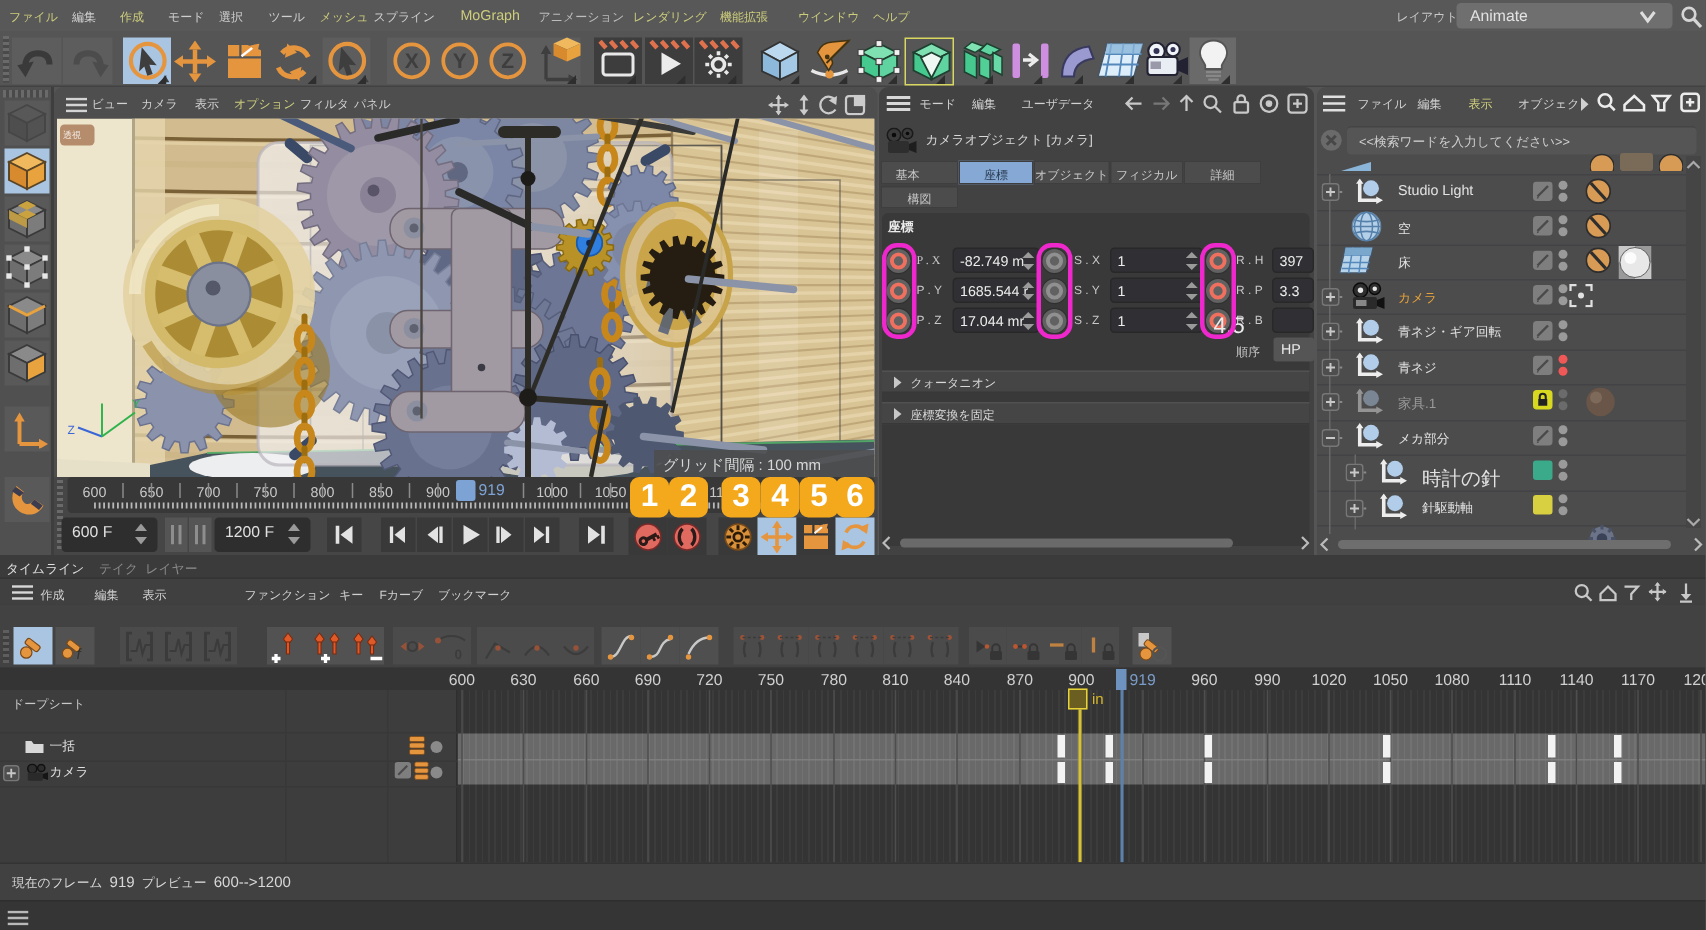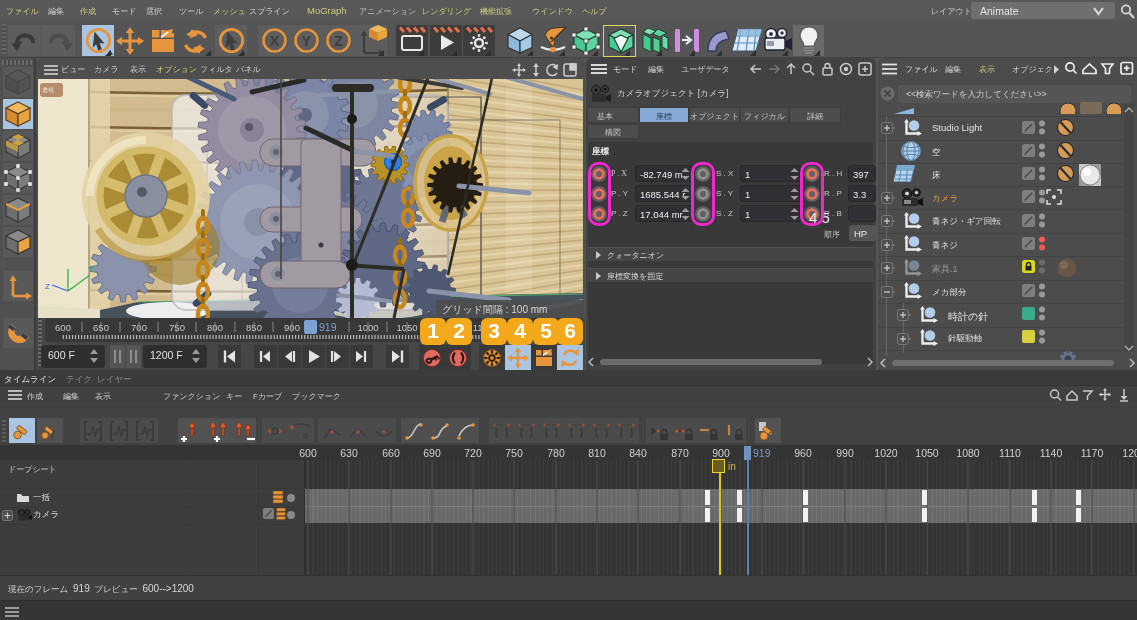--- a/index.html
+++ b/index.html
@@ -1370,21 +1370,21 @@
       <rect x="0.5" y="0.5" width="11" height="11" rx="2" fill="#4e4e4e" stroke="#777"></rect>
       <line x1="3" y1="6" x2="9" y2="6" stroke="#c8c8c8" stroke-width="1.3"></line>
       <line x1="6" y1="3" x2="6" y2="9" stroke="#c8c8c8" stroke-width="1.3"></line>
       <line x1="12" y1="6" x2="14" y2="6" stroke="#888" stroke-width="1.2"></line>
     </svg>
 <svg class="abs" style="left:919px;top:306px;" width="19" height="18" opacity="1.0">
       <path d="M3.5,2 L3.5,14.5 L16,14.5" stroke="#ededed" stroke-width="2.4" fill="none"></path>
       <path d="M3.5,0 L6,3.5 L1,3.5 Z M19,14.5 L14.5,12 L14.5,17 Z" fill="#ededed"></path>
       <circle cx="11" cy="6.5" r="5.3" fill="#b2cdea"></circle>
     </svg>
-<div class="txt" style="left:948px;top:310px;font-size:10px;color:#e2e2e2;">時計の針</div>
+<div class="txt" style="left:948px;top:310px;font-size:13px;color:#e2e2e2;">時計の針</div>
 <div class="abs" style="left:1022px;top:307px;width:13px;height:13px;background:#3aaa8a;border-radius:2px;"></div>
 <svg class="abs" style="left:1038px;top:306px;" width="8" height="16" opacity="1.0">
       <circle cx="4" cy="3.5" r="3" fill="#9a9a9a"></circle>
       <circle cx="4" cy="11.5" r="3" fill="#9a9a9a"></circle>
     </svg>
 <svg class="abs" style="left:897px;top:333px;" width="14" height="12">
       <rect x="0.5" y="0.5" width="11" height="11" rx="2" fill="#4e4e4e" stroke="#777"></rect>
       <line x1="3" y1="6" x2="9" y2="6" stroke="#c8c8c8" stroke-width="1.3"></line>
       <line x1="6" y1="3" x2="6" y2="9" stroke="#c8c8c8" stroke-width="1.3"></line>
       <line x1="12" y1="6" x2="14" y2="6" stroke="#888" stroke-width="1.2"></line>

